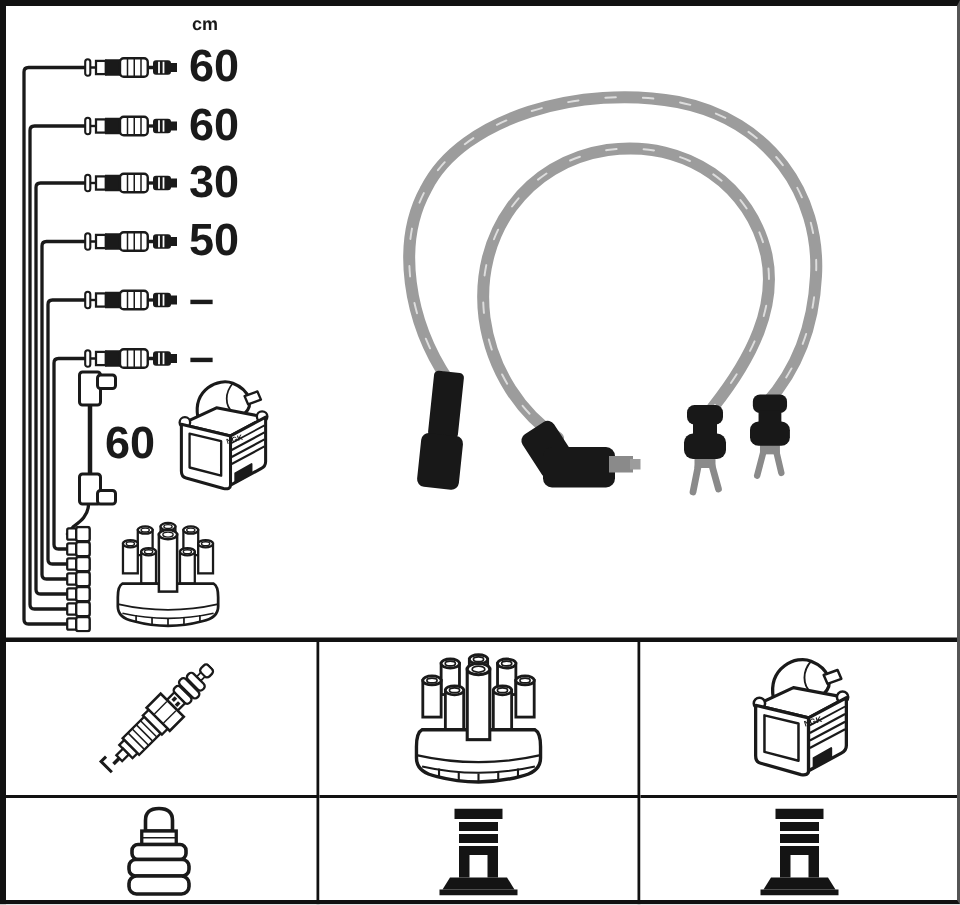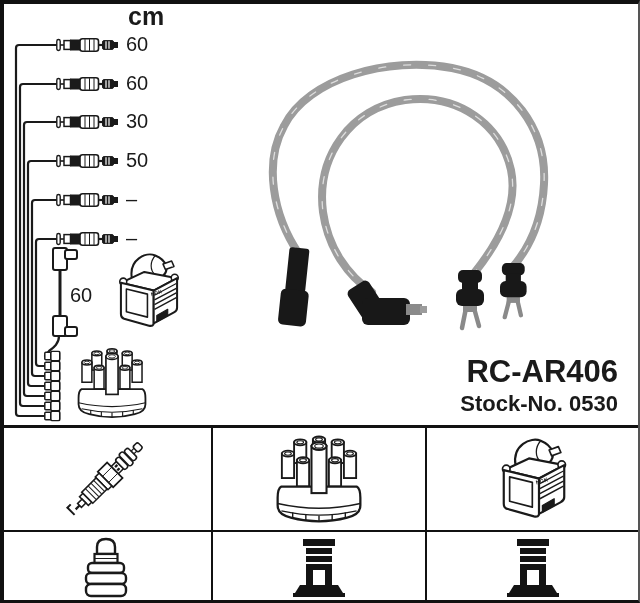--- a/index.html
+++ b/index.html
@@ -6,22 +6,22 @@
   .stage{
     position:relative;width:640px;height:603px;background:#fff;overflow:hidden;
     font-family:"Liberation Sans",sans-serif;color:#1a1a1a;
   }
   .stage::after{
     content:"";position:absolute;inset:0;pointer-events:none;
     border-top:4px solid #111;border-left:4px solid #111;
     border-bottom:3px solid #111;border-right:2px solid #555;
   }
   .abs{position:absolute;}
-  .len-label{font-weight:normal;font-size:20px;line-height:25px;letter-spacing:0;}
-  .unit-label{font-weight:bold;font-size:25px;line-height:20px;}
+  .len-label{font-weight:bold;font-size:30px;line-height:25px;letter-spacing:0;}
+  .unit-label{font-weight:bold;font-size:12px;line-height:20px;}
   .pn{position:absolute;right:22px;top:356px;text-align:right;font-weight:bold;
       font-size:31px;line-height:31px;letter-spacing:0;}
   .stock{position:absolute;right:22px;top:393px;text-align:right;font-weight:bold;
       font-size:22px;line-height:22px;}
   .grid{
     position:absolute;left:0;right:0;top:425px;bottom:0;
     display:grid;grid-template-columns:1fr 1fr 1fr;grid-template-rows:104px 1fr;
     border-top:3px solid #111;background:#fff;
   }
   .cell{display:flex;align-items:center;justify-content:center;background:#fff;}
@@ -264,25 +264,20 @@
     </g>
     <g transform="translate(250,221) scale(0.95)">
       <rect x="7" y="33" width="14" height="9" fill="#8a8a8a"></rect>
       <path d="M10 38 L5 57 M18 38 L22 55" stroke="#8a8a8a" stroke-width="4.5" fill="none" stroke-linecap="round"></path>
       <rect x="2" y="0" width="24" height="13" rx="5" fill="#181818"></rect>
       <rect x="6" y="11" width="16" height="10" fill="#181818"></rect>
       <rect x="0" y="19" width="28" height="17" rx="6" fill="#181818"></rect>
     </g>
   </svg>
 
-  <div class="pn">RC-AR406</div>
-  <div class="stock">
-    <span>Stock-No.</span>
-    <span>0530</span>
-  </div>
 
   <div class="grid">
     <div class="cell br bb">
       <svg width="120" height="100" viewBox="0 0 120 100">
         <g transform="translate(60,50) rotate(45) scale(0.78)">
           <use href="#sym-plug" x="-22" y="-63" width="44" height="126"></use>
         </g>
       </svg>
     </div>
     <div class="cell br bb">

